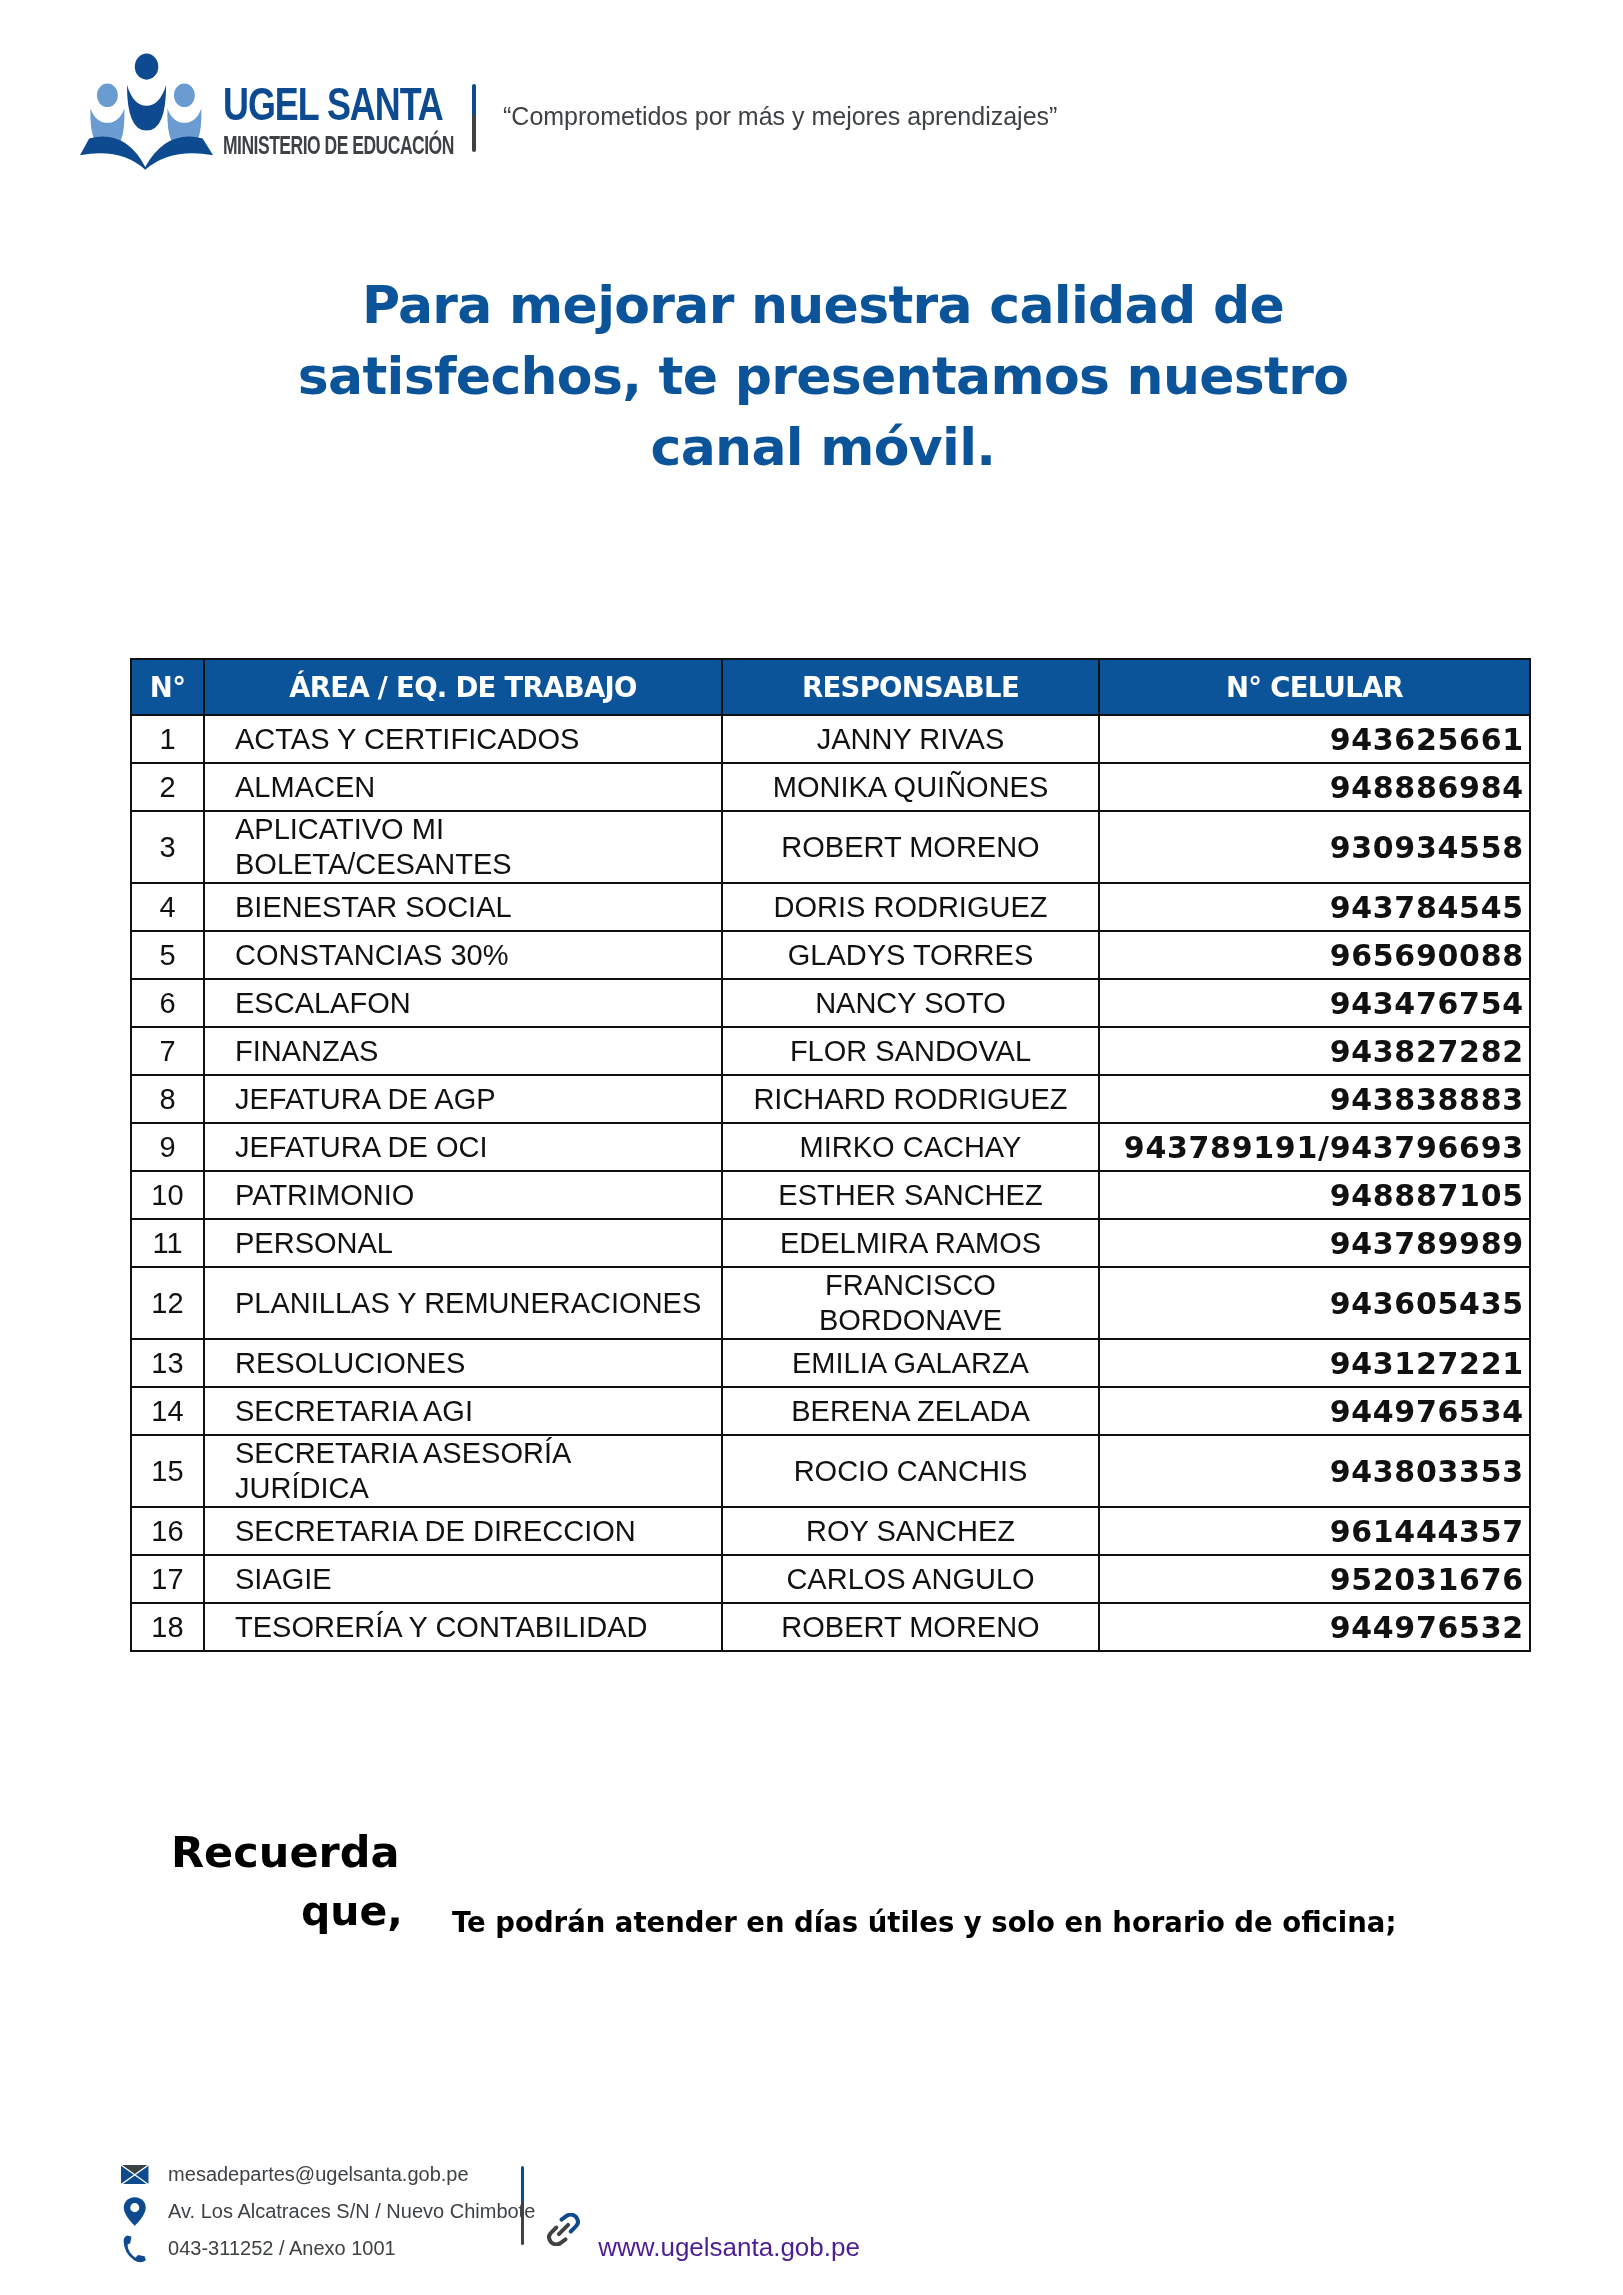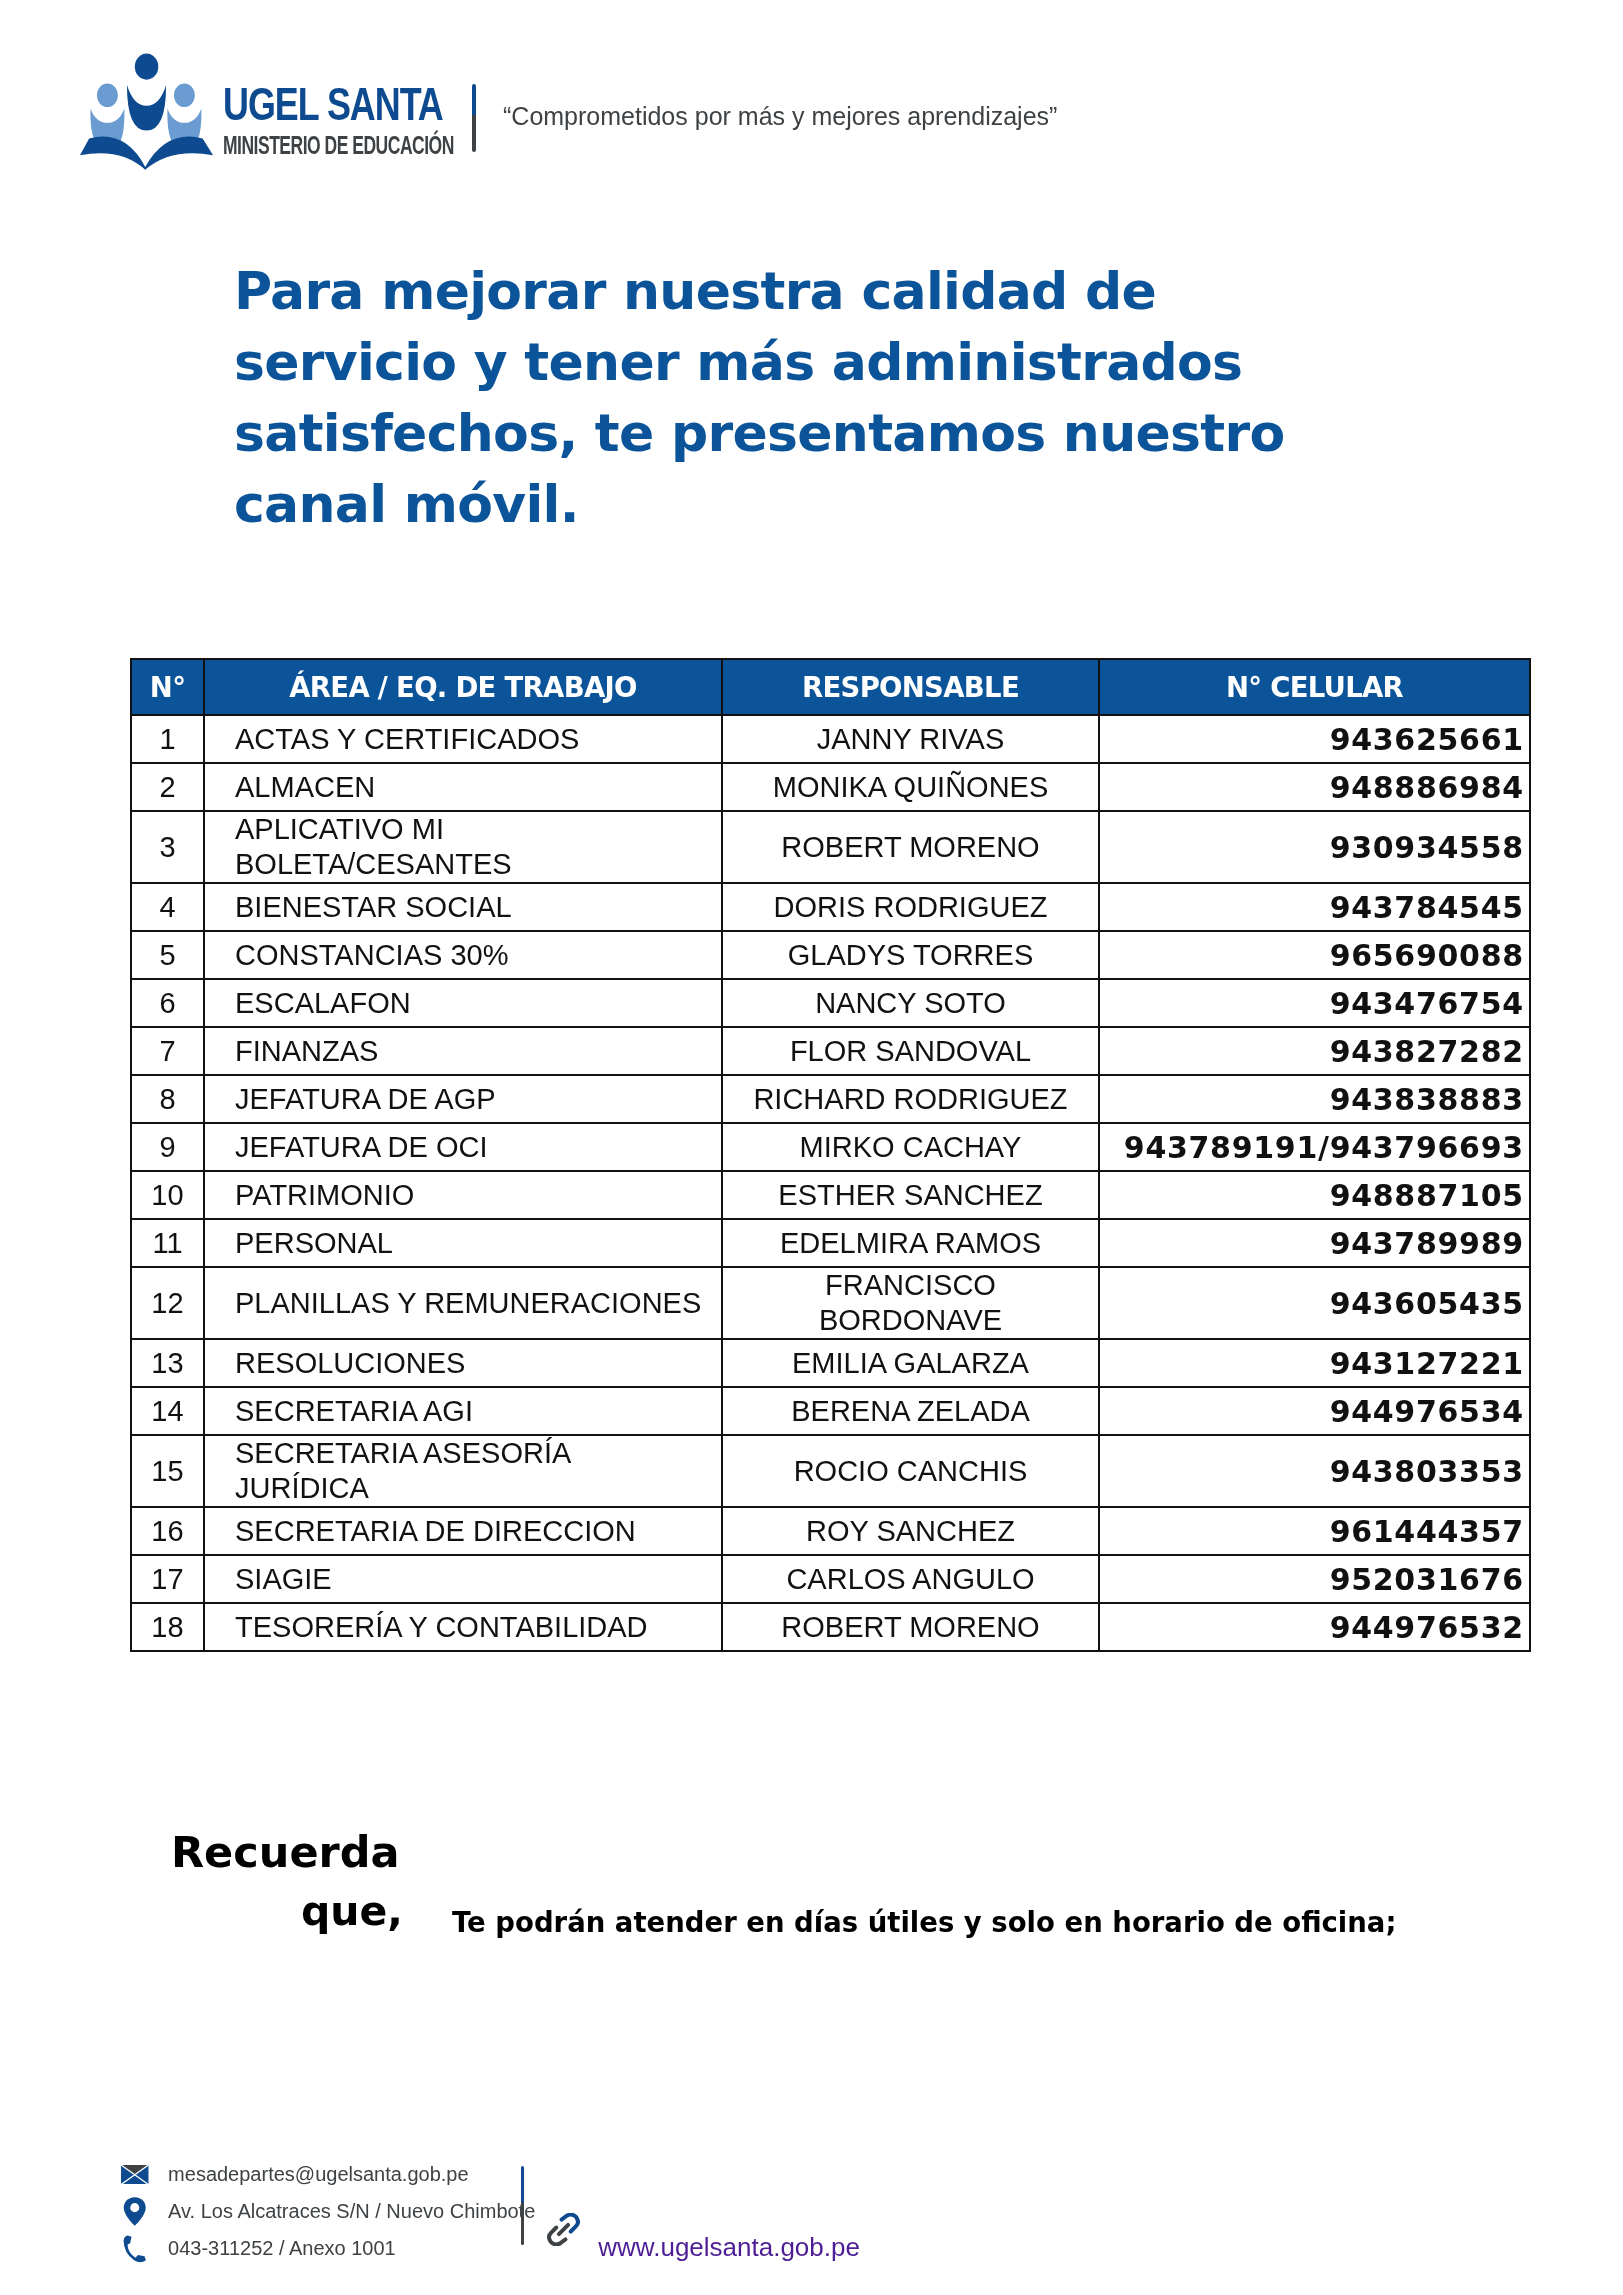--- a/index.html
+++ b/index.html
@@ -13,23 +13,23 @@
                 font-weight: bold; font-size: 46px; line-height: 46px; color: #0d4a8f;
                 letter-spacing: -1.3px; transform: scaleX(0.78); transform-origin: left center; white-space: nowrap; }
   .logo-sub { position: absolute; left: 143px; top: 80px; font-family: "Liberation Sans", sans-serif;
               font-weight: bold; font-size: 25px; line-height: 26px; color: #3e4245;
               letter-spacing: -0.7px; transform: scaleX(0.70); transform-origin: left center; white-space: nowrap; }
   .header-divider { position: absolute; left: 472px; top: 84px; width: 3.9px; height: 68px; border-radius: 2px;
                     background: linear-gradient(#0d4a8f 0 45%, #3e4245 45% 100%); }
   .slogan { position: absolute; left: 503px; top: 102px; font-size: 25px; color: #3e4245; white-space: nowrap; }
 
   
-  .title { position: absolute; left: 234px; top: 256px; width: 1178px; margin: 0;
+  .title { position: absolute; left: 234px; top: 270px; width: 1178px; margin: 0;
            font-family: "DejaVu Sans", sans-serif; font-weight: bold; font-size: 52px; line-height: 71px;
-           color: #0b5499; letter-spacing: -0.7px; }
+           color: #0b5499; letter-spacing: -0.7px; text-align: center; }
 
   
   .contact-table { position: absolute; left: 130px; top: 658px; width: 1398px;
                    border-collapse: collapse; table-layout: fixed; }
   .contact-table col.c-num  { width: 73px; }
   .contact-table col.c-area { width: 518px; }
   .contact-table col.c-resp { width: 377px; }
   .contact-table col.c-cel  { width: 431px; }
   .contact-table th, .contact-table td { border: 2.6px solid #111; padding: 0 11.8px; }
   .contact-table th { background: #0b5499; color: #ffffff; height: 54px;
@@ -79,21 +79,20 @@
     <path d="M0 158 L14 132 Q70 118 100 176 Q132 118 188 132 L204 158 Q140 146 100 180 Q62 146 0 158 Z" fill="#0d4a8f"></path>
   </svg>
   <div class="logo-title">UGEL SANTA</div>
   <div class="logo-sub">MINISTERIO DE EDUCACIÓN</div>
 </div>
 <div class="header-divider"></div>
 <div class="slogan">“Comprometidos por más y mejores aprendizajes”</div>
 
 <h1 class="title">
   <div>Para mejorar nuestra calidad de</div>
-  <div>servicio y tener más administrados</div>
   <div>satisfechos, te presentamos nuestro</div>
   <div>canal móvil.</div>
 </h1>
 
 <table class="contact-table">
   <colgroup>
       <col class="c-num">
       <col class="c-area">
       <col class="c-resp">
       <col class="c-cel">

